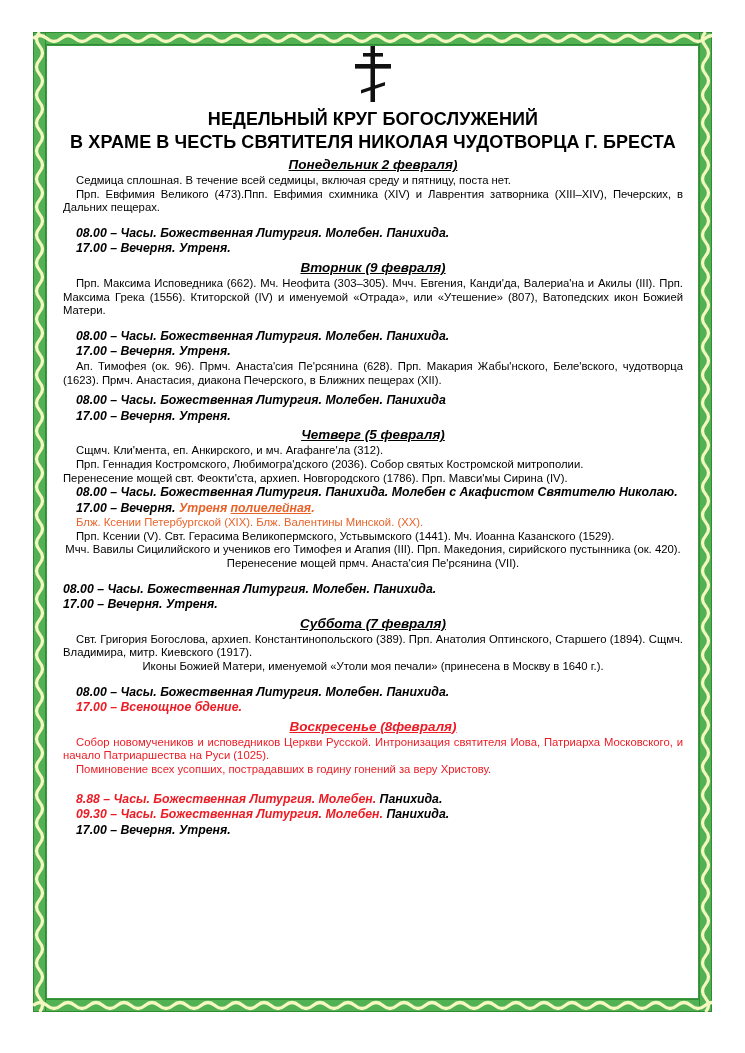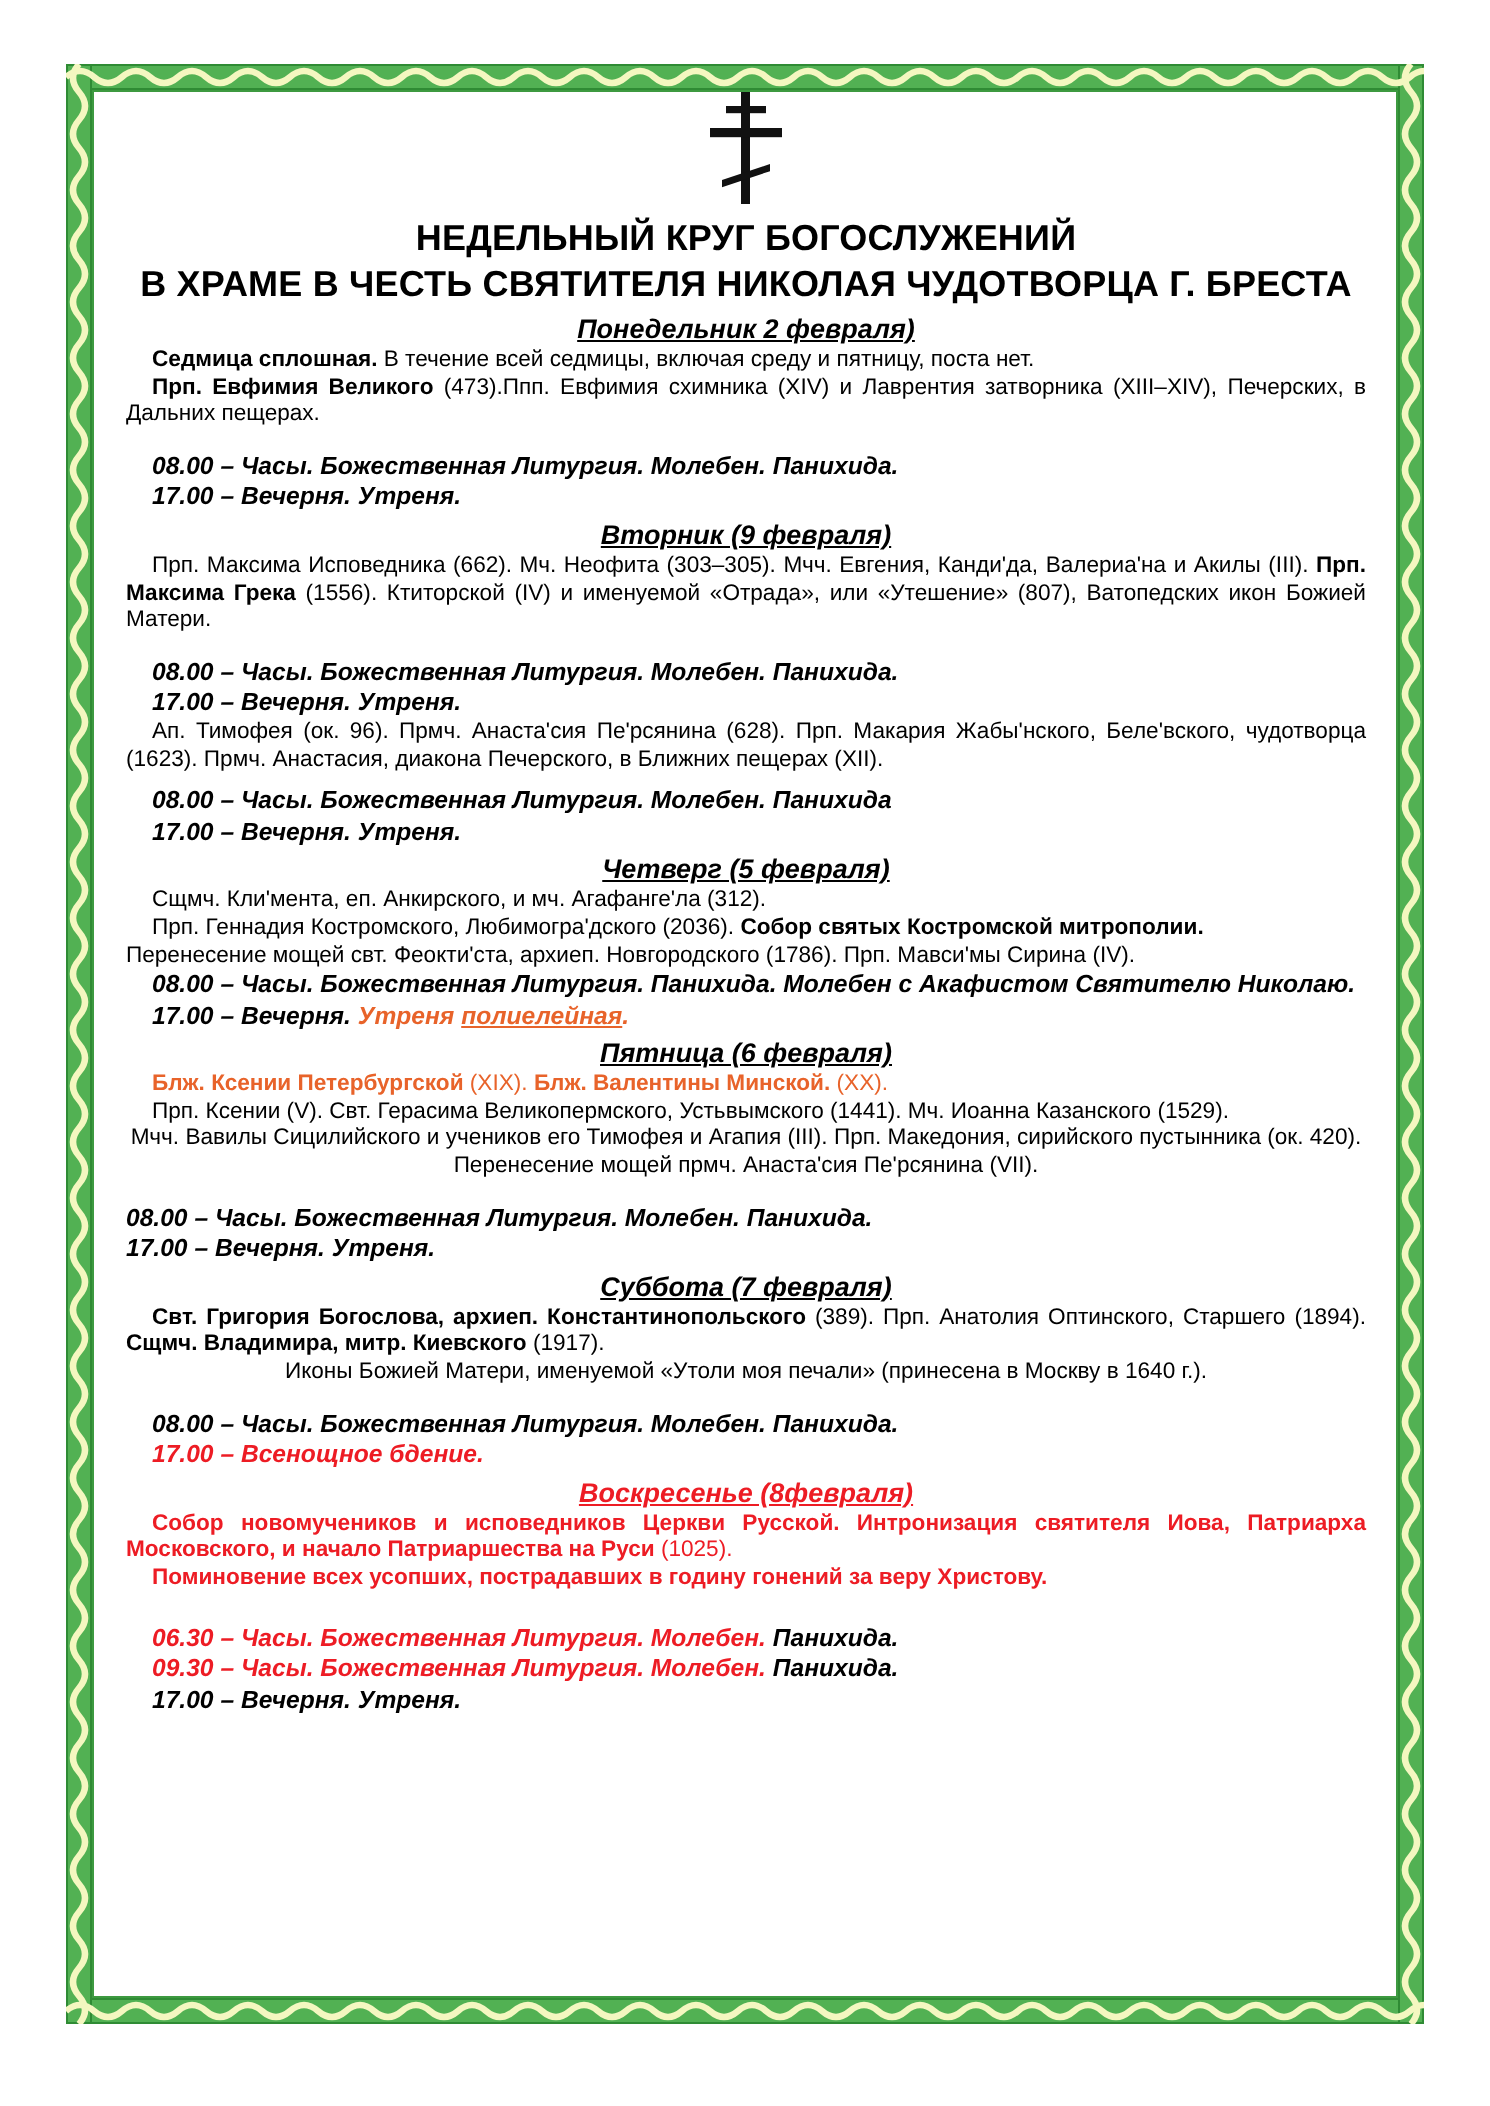--- a/index.html
+++ b/index.html
@@ -111,21 +111,21 @@
     line-height: 15.6px;
     font-weight: bold;
     font-style: italic;
     color: #000;
     margin: 0;
     text-indent: 13px;
   }
   .service-line.red { color: #ED1C24; }
   .service-line.nоindent { text-indent: 0; }
 
-  .b { font-weight: bold; }
+  .b { font-weight: normal; }
   .o { color: #E8632A; }
   .o-light { color: #E8632A; font-weight: normal; }
   .r { color: #ED1C24; }
   .k { color: #000; }
   .ul { text-decoration: underline; }
 
   .gap-sm { height: 6px; }
   .gap-md { height: 11px; }
   .gap-lg { height: 15px; }
 </style>
@@ -185,36 +185,35 @@
   <p class="service-line">08.00 – Часы. Божественная Литургия. Молебен. Панихида</p>
   <p class="service-line">17.00 – Вечерня. Утреня.</p>
 
   <div class="day-heading"><span class="u">Четверг (5 февраля)</span></div>
   <p class="body-line indent nojust">Сщмч. Кли'мента, еп. Анкирского, и мч. Агафанге'ла (312).</p>
   <p class="body-line indent"><span>Прп. Геннадия Костромского, Любимогра'дского (2036). </span><span class="b">Собор святых Костромской митрополии.</span></p>
   <p class="body-line nojust">Перенесение мощей свт. Феокти'ста, архиеп. Новгородского (1786). Прп. Мавси'мы Сирина (IV).</p>
   <p class="service-line">08.00 – Часы. Божественная Литургия. Панихида. Молебен с Акафистом Святителю Николаю.</p>
   <p class="service-line"><span>17.00 – Вечерня. </span><span class="o">Утреня </span><span class="o ul">полиелейная</span><span class="o">.</span></p>
 
-  <div class="day-heading"><span class="u">Пятница (6 февраля)</span></div>
   <p class="body-line indent nojust"><span class="o b">Блж. Ксении Петербургской</span><span class="o-light"> (XIX). </span><span class="o b">Блж. Валентины Минской.</span><span class="o-light"> (XX).</span></p>
   <p class="body-line indent nojust">Прп. Ксении (V). Свт. Герасима Великопермского, Устьвымского (1441). Мч. Иоанна Казанского (1529).</p>
   <p class="body-line center">Мчч. Вавилы Сицилийского и учеников его Тимофея и Агапия (III). Прп. Македония, сирийского пустынника (ок. 420). Перенесение мощей прмч. Анаста'сия Пе'рсянина (VII).</p>
   <div class="gap-md"></div>
   <p class="service-line nоindent" style="text-indent:0">08.00 – Часы. Божественная Литургия. Молебен. Панихида.</p>
   <p class="service-line" style="text-indent:0">17.00 – Вечерня. Утреня.</p>
 
   <div class="day-heading"><span class="u">Суббота (7 февраля)</span></div>
   <p class="body-line indent"><span class="b">Свт. Григория Богослова, архиеп. Константинопольского</span><span> (389). Прп. Анатолия Оптинского, Старшего (1894). </span><span class="b">Сщмч. Владимира, митр. Киевского</span><span> (1917).</span></p>
   <p class="body-line center">Иконы Божией Матери, именуемой «Утоли моя печали» (принесена в Москву в 1640 г.).</p>
   <div class="gap-md"></div>
   <p class="service-line">08.00 – Часы. Божественная Литургия. Молебен. Панихида.</p>
   <p class="service-line red">17.00 – Всенощное бдение.</p>
 
   <div class="day-heading red"><span class="u">Воскресенье (8февраля)</span></div>
   <p class="body-line indent red"><span class="b">Собор новомучеников и исповедников Церкви Русской. Интронизация святителя Иова, Патриарха Московского, и начало Патриаршества на Руси</span><span> (1025).</span></p>
   <p class="body-line indent red nojust"><span class="b">Поминовение всех усопших, пострадавших в годину гонений за веру Христову.</span></p>
   <div class="gap-lg"></div>
-  <p class="service-line"><span class="r">06.30 – Часы. Божественная Литургия. Молебен. </span><span class="k">Панихида.</span></p>
+  <p class="service-line"><span class="r">8.88 – Часы. Божественная Литургия. Молебен. </span><span class="k">Панихида.</span></p>
   <p class="service-line"><span class="r">09.30 – Часы. Божественная Литургия. Молебен. </span><span class="k">Панихида.</span></p>
   <p class="service-line">17.00 – Вечерня. Утреня.</p>
 
 </div>
 
 </body></html>

